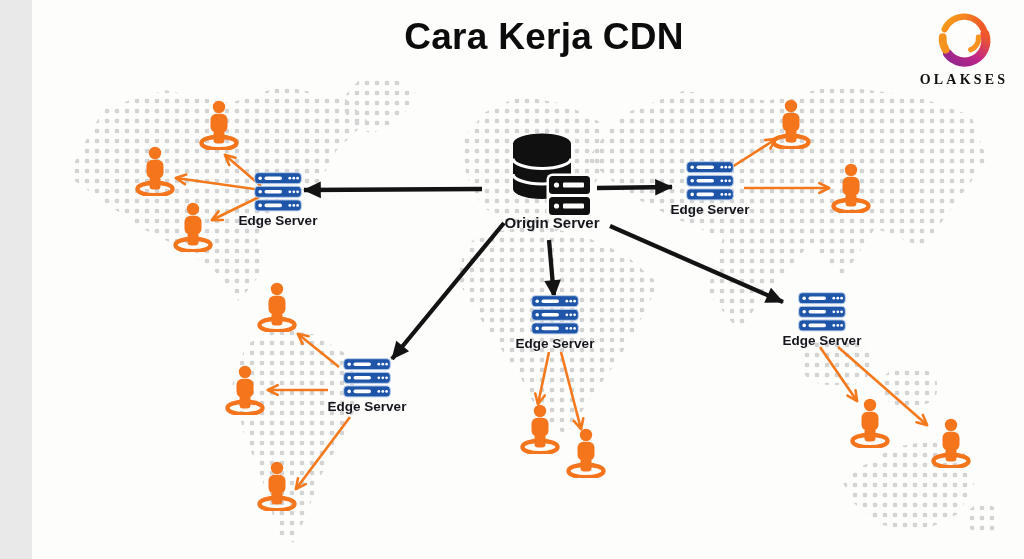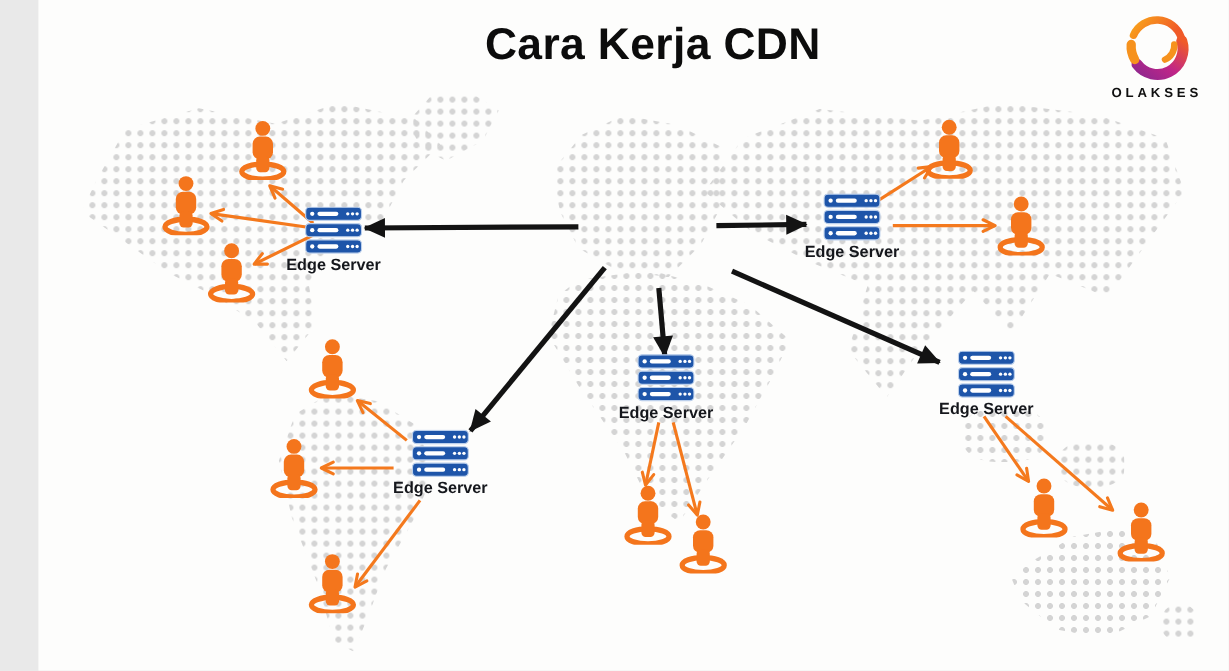--- a/index.html
+++ b/index.html
@@ -12,21 +12,21 @@
     position:absolute;
     background-image:radial-gradient(circle,#d4d4d4 2.3px,transparent 2.6px);
     background-size:10px 10px;
   }
   .title{
     position:absolute;top:16px;left:0;width:100%;text-align:center;
     font-size:37px;font-weight:800;color:#0c0c0c;letter-spacing:.3px;
   }
   .logo-wrap{position:absolute;left:886px;top:8px;width:92px;height:88px;text-align:center;}
   .logo-wrap svg{display:block;margin:0 auto;}
-  .brand-name{margin-top:2px;font-size:11px;font-weight:700;letter-spacing:3.2px;color:#101010;}
+  .brand-name{margin-top:2px;font-size:14px;font-weight:700;letter-spacing:3.2px;color:#101010;font-family:Liberation Serif, serif;}
   .arrows{position:absolute;left:0;top:0;z-index:2;}
   .nodes{position:absolute;left:0;top:0;width:1024px;height:559px;z-index:3;}
   .node-label{
     position:absolute;text-align:center;font-weight:700;font-size:13.5px;color:#15171c;
     white-space:nowrap;
   }
   .server{position:absolute;width:48px;height:40px;}
   .srv-label{top:41px;left:50%;transform:translateX(-50%);width:130px;}
   .user{position:absolute;width:46px;height:50px;}
   .origin{position:absolute;width:82px;height:86px;}
@@ -103,20 +103,38 @@
       <line x1="529" y1="352" x2="549" y2="429" stroke="#F4791D" stroke-width="2.6" marker-end="url(#mh-orange)"></line>
       <line x1="307" y1="367" x2="266" y2="334" stroke="#F4791D" stroke-width="2.6" marker-end="url(#mh-orange)"></line>
       <line x1="296" y1="390" x2="236" y2="390" stroke="#F4791D" stroke-width="2.6" marker-end="url(#mh-orange)"></line>
       <line x1="318" y1="417" x2="264" y2="489" stroke="#F4791D" stroke-width="2.6" marker-end="url(#mh-orange)"></line>
       <line x1="788" y1="347" x2="825" y2="401" stroke="#F4791D" stroke-width="2.6" marker-end="url(#mh-orange)"></line>
       <line x1="806" y1="347" x2="895" y2="425" stroke="#F4791D" stroke-width="2.6" marker-end="url(#mh-orange)"></line>
     </svg>
 
   <div class="nodes" id="nodes-layer">
 
+    <div class="origin" style="left:479px;top:132px;">
+      <svg width="82" height="86" viewBox="0 0 82 86">
+        <ellipse cx="31" cy="11.5" rx="29" ry="10" fill="#101010"></ellipse>
+        <path d="M2,11.5 L2,57 A29,10 0 0 0 60,57 L60,11.5 Z" fill="#101010"></path>
+        <path d="M2,26.5 A29,10 0 0 0 60,26.5" fill="none" stroke="#fdfdfc" stroke-width="3.2"></path>
+        <path d="M2,42 A29,10 0 0 0 60,42" fill="none" stroke="#fdfdfc" stroke-width="3.2"></path>
+        <g>
+          <rect x="35.5" y="41.5" width="46" height="44" rx="6" fill="#fdfdfc"></rect>
+          <rect x="38" y="44" width="41" height="18" rx="3.5" fill="#101010"></rect>
+          <rect x="38" y="65" width="41" height="18" rx="3.5" fill="#101010"></rect>
+          <circle cx="45.5" cy="53" r="2.6" fill="#fdfdfc"></circle>
+          <rect x="52" y="50.6" width="21" height="4.8" rx="1" fill="#fdfdfc"></rect>
+          <circle cx="45.5" cy="74" r="2.6" fill="#fdfdfc"></circle>
+          <rect x="52" y="71.6" width="21" height="4.8" rx="1" fill="#fdfdfc"></rect>
+        </g>
+      </svg>
+      <div class="node-label origin-label">Origin Server</div>
+    </div>
 
     <div class="server" style="left: 222px; top: 172px;">
       <svg width="48" height="40" viewBox="0 0 48 40">
         <g>
           <rect x="0.7" y="0.7" width="46.6" height="11" rx="3.4" fill="#1E55A9" stroke="#bcd0ec" stroke-width="1"></rect>
           <circle cx="6.2" cy="6.2" r="1.8" fill="#fff"></circle>
           <rect x="10.5" y="4.4" width="17.5" height="3.6" rx="1.8" fill="#fff"></rect>
           <circle cx="35.8" cy="6.2" r="1.4" fill="#fff"></circle>
             <circle cx="39.8" cy="6.2" r="1.4" fill="#fff"></circle>
             <circle cx="43.6" cy="6.2" r="1.4" fill="#fff"></circle>

